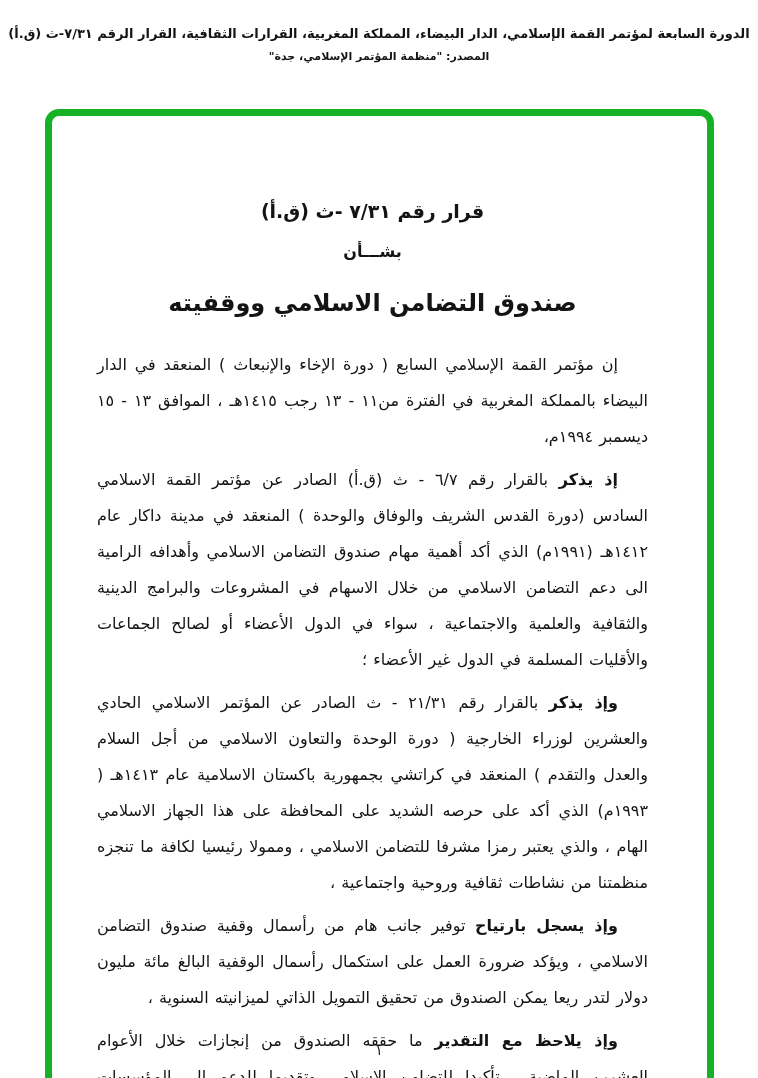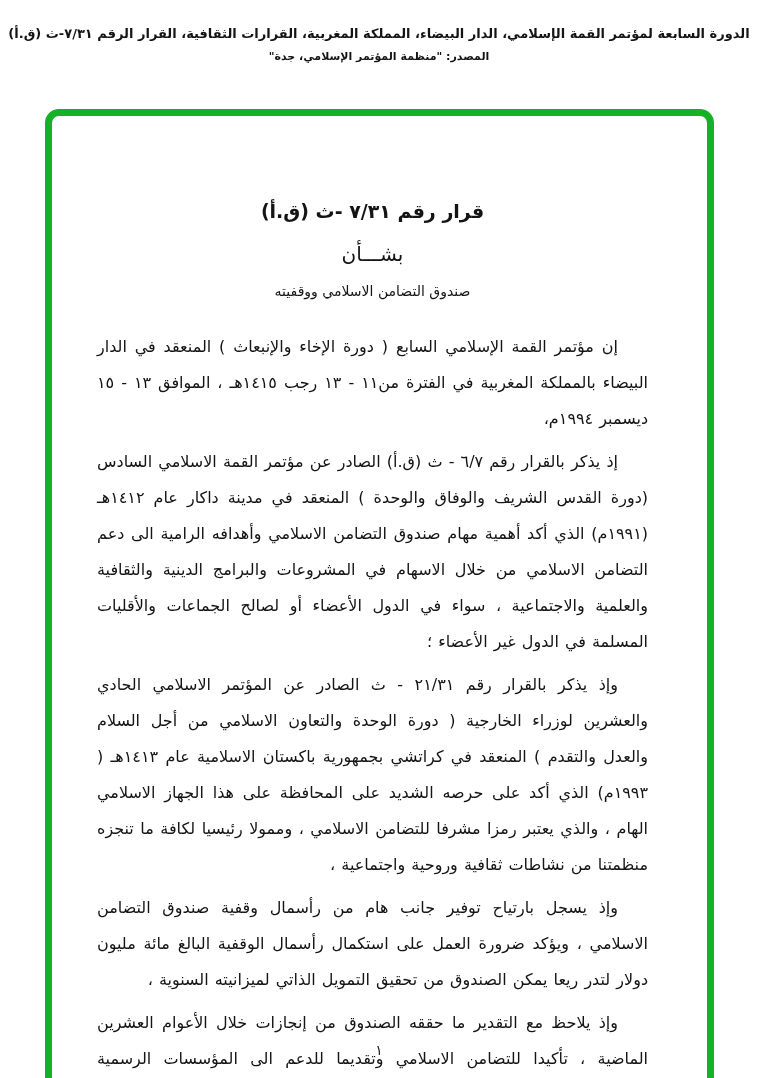--- a/index.html
+++ b/index.html
@@ -27,31 +27,31 @@
     border:7px solid #16b125;
     border-radius:14px;
     background:#ffffff;
   }
   .content {
     position:absolute; top:84px; right:59px; left:45px;
     direction:rtl;
   }
   .title-block { text-align:center; margin-bottom:30px; }
   .title-line1 { font-size:19px; font-weight:bold; letter-spacing:0.5px; }
-  .title-line2 { font-size:20px; font-weight:normal; margin-top:20px; letter-spacing:1px; }
-  .title-line3 { font-size:14px; font-weight:normal; margin-top:17px; }
+  .title-line2 { font-size:16px; font-weight:bold; margin-top:20px; letter-spacing:1px; }
+  .title-line3 { font-size:24px; font-weight:bold; margin-top:28px; }
   .para {
     font-size:16px;
     line-height:36px;
     text-align:justify;
     text-indent:30px;
     margin-bottom:7px;
     word-spacing:1px;
   }
-  .para .lead { font-weight:normal; }
+  .para .lead { font-weight:bold; }
   .page-number {
     position:absolute; top:1042px; left:0; right:0;
     text-align:center; font-size:14px; color:#222;
   }
 </style>
 </head>
 <body>
 
 <div class="top-header">
   <div class="line1">الدورة السابعة لمؤتمر القمة الإسلامي، الدار البيضاء، المملكة المغربية، القرارات الثقافية، القرار الرقم ٧/٣١-ث (ق.أ)</div>

